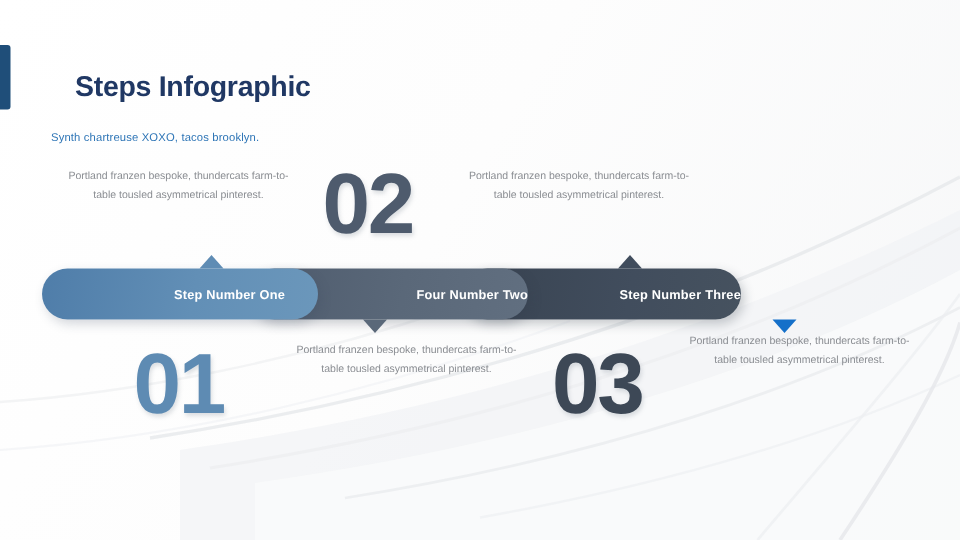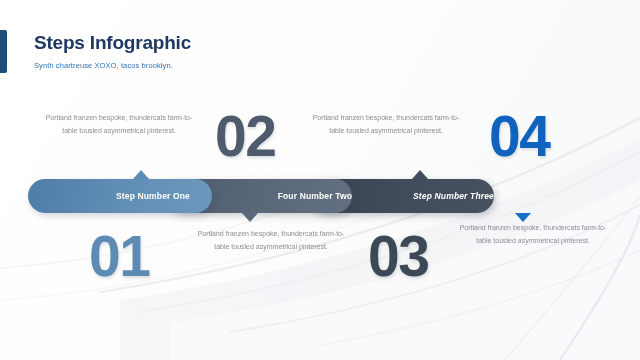--- a/index.html
+++ b/index.html
@@ -39,21 +39,21 @@
     border-radius: 0 2px 2px 0;
   }
 
   
   .header {
     position: absolute;
     left: 34px;
     top: 32px;
   }
   .title {
-    margin: 0;
+    margin: 16px;
     font-size: 19px;
     font-weight: bold;
     color: #203864;
     letter-spacing: -0.2px;
     line-height: 1.2;
   }
   .subtitle {
     margin: 6px 0 0 0;
     font-size: 7.5px;
     color: #2e75b6;
@@ -102,21 +102,20 @@
     z-index: 3;
     box-shadow: 2px 3px 7px rgba(50,60,75,0.25);
   }
   .pill-2 .pill-label { padding-left: 40px; }
   .pill-3 {
     left: 280px;
     width: 186px;
     background: linear-gradient(100deg, #384351 0%, #414d5d 60%, #46525f 100%);
     z-index: 2;
     box-shadow: 2px 3px 7px rgba(40,50,62,0.25);
-    font-style: italic;
   }
   .pill-3 .pill-label { padding-left: 38px; }
   .pill-4 {
     left: 396px;
     width: 188px;
     background: linear-gradient(100deg, #0f62bd 0%, #1570c9 55%, #1a78d0 100%);
     z-index: 1;
     box-shadow: 2px 3px 7px rgba(20,70,130,0.25);
   }
   .pill-4 .pill-label { padding-left: 44px; }
@@ -198,21 +197,20 @@
   <div class="accent-bar"></div>
 
   <div class="header">
     <h1 class="title">Steps Infographic</h1>
     <p class="subtitle">Synth chartreuse XOXO, tacos brooklyn.</p>
   </div>
 
   <div class="big-num num-01">01</div>
   <div class="big-num num-02">02</div>
   <div class="big-num num-03">03</div>
-  <div class="big-num num-04">04</div>
 
   <div class="desc desc-1">Portland franzen bespoke, thundercats farm-to-table tousled asymmetrical pinterest.</div>
   <div class="desc desc-2">Portland franzen bespoke, thundercats farm-to-table tousled asymmetrical pinterest.</div>
   <div class="desc desc-3">Portland franzen bespoke, thundercats farm-to-table tousled asymmetrical pinterest.</div>
   <div class="desc desc-4">Portland franzen bespoke, thundercats farm-to-table tousled asymmetrical pinterest.</div>
 
   <div class="chain">
 
 
     <div class="pill pill-3">

